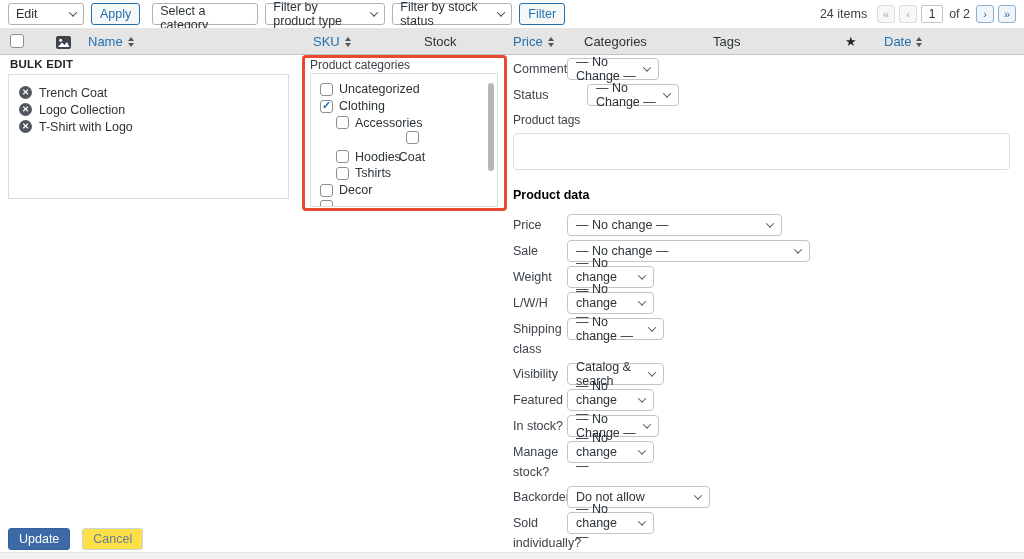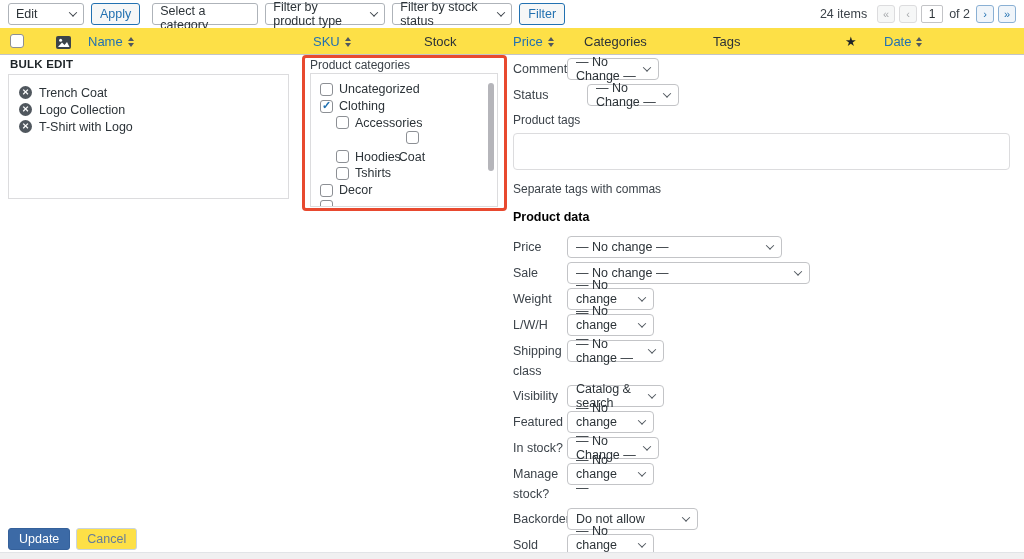--- a/index.html
+++ b/index.html
@@ -22,21 +22,21 @@
   .pg-count { font-size:12.5px; color:#3c434a; margin-right:6px; }
   .pg-btn { width:18px; height:18px; border-radius:3px; display:inline-flex; align-items:center; justify-content:center;
             font-size:11px; line-height:1; }
   .pg-disabled { background:#f6f7f7; border:1px solid #dcdcde; color:#a7aaad; }
   .pg-active { background:#f0f5fa; border:1px solid #8ab0d4; color:#2271b1; cursor:pointer; }
   .pg-input { width:22px; height:18px; border:1px solid #c3c4c7; border-radius:2px; text-align:center; font-size:12px; color:#2c3338;
               font-family:"Liberation Sans", sans-serif; }
   .pg-of { font-size:12.5px; color:#3c434a; margin:0 2px; }
 
   
-  .thead { position:absolute; top:28px; left:0; right:0; height:27px; border-bottom:1px solid #c3c4c7; background:#fde047; }
+  .thead { position:absolute; top:28px; left:0; right:0; height:27px; border-bottom:1px solid #c3c4c7; background:#e5e5e5; }
   .th { position:absolute; top:0; height:27px; display:flex; align-items:center; font-size:13px; }
   .th.link { color:#2271b1; cursor:pointer; }
   .sort { display:flex; flex-direction:column; gap:2px; margin-left:5px; }
   .sort i { display:block; width:0; height:0; border-left:3.5px solid transparent; border-right:3.5px solid transparent; }
   .sort .up { border-bottom:4px solid #50575e; }
   .sort .down { border-top:4px solid #50575e; }
   .hcheckbox { position:absolute; left:10px; top:6px; width:14px; height:14px; border:1px solid #8c8f94; border-radius:3px; background:#fff; cursor:pointer; }
   .himg { position:absolute; left:56px; top:7px; }
   .star-h { position:absolute; left:845px; top:0; height:27px; display:flex; align-items:center; font-size:13px; color:#1d2327; }
 
@@ -61,28 +61,28 @@
   .highlight { position:absolute; left:302px; top:55px; width:205px; height:156px; border:3px solid #e8492f; border-radius:4px;
                pointer-events:none; z-index:5; }
 
   
   .form { position:absolute; left:513px; top:58px; width:499px; }
   .frow { display:flex; align-items:flex-start; margin-bottom:4px; }
   .flabel { width:54px; flex:0 0 54px; font-size:12.5px; color:#3c434a; line-height:20px; padding-top:1px; }
   .dd { display:inline-flex; align-items:center; justify-content:space-between; height:22px; background:#fff;
         border:1px solid #c3c4c7; border-radius:4px; padding:0 8px; font-size:12.5px; color:#2c3338; cursor:pointer; }
   .dd .chev { margin-left:8px; border-color:#50575e; }
-  .w92{width:92px;} .w215{width:215px;} .w243{width:243px;} .w85{width:87px;} .w95{width:97px;} .w90{width:92px;} .w126{width:131px;}
+  .w92{width:92px;} .w215{width:215px;} .w243{width:243px;} .w85{width:87px;} .w95{width:97px;} .w90{width:92px;} .w126{width:143px;}
   .tags-label { font-size:12px; color:#3c434a; margin:7px 0 6px; }
   .tags-area { width:497px; height:37px; border:1px solid #dcdcde; border-radius:4px; resize:none; font-family:"Liberation Sans", sans-serif; font-size:12.5px; padding:4px 6px; }
   .tags-hint { font-size:12px; color:#3c434a; margin:8px 0 0; }
   .pdata-title { font-size:12.5px; font-weight:bold; color:#000000; margin:14px 0 12px; }
 
   
-  .footer { position:absolute; left:8px; top:528px; display:flex; gap:6px; }
+  .footer { position:absolute; left:8px; top:528px; display:flex; gap:12px; }
   .btn-primary { height:22px; padding:0 10px; background:#3c6aa6; border:1px solid #35619b; color:#fff; border-radius:3px;
                  font-size:12.5px; display:inline-flex; align-items:center; cursor:pointer; }
   .btn-cancel { height:22px; padding:0 10px; background:#fde047; border:1px solid #c9d4e0; color:#667c99; border-radius:3px;
                 font-size:12.5px; display:inline-flex; align-items:center; cursor:pointer; }
   .bottom-strip { position:absolute; left:0; right:0; top:552px; height:7px; background:#f0f0f1; border-top:1px solid #e2e4e7; }
 </style>
 </head>
 <body>
 
 <div id="screen">
@@ -233,21 +233,20 @@
     <div class="frow" style="margin-bottom:6px;gap:20px;">
       <span class="flabel">Status</span>
       <div class="dd w92">
         <span>— No Change —</span>
         <span class="chev"></span>
       </div>
     </div>
 
     <div class="tags-label">Product tags</div>
     <textarea class="tags-area" value="" style=""></textarea>
-    <div class="tags-hint">Separate tags with commas</div>
 
     <div class="pdata-title">Product data</div>
 
     <div class="frow">
       <span class="flabel">Price</span>
       <div class="dd w215">
         <span>— No change —</span>
         <span class="chev"></span>
       </div>
     </div>

